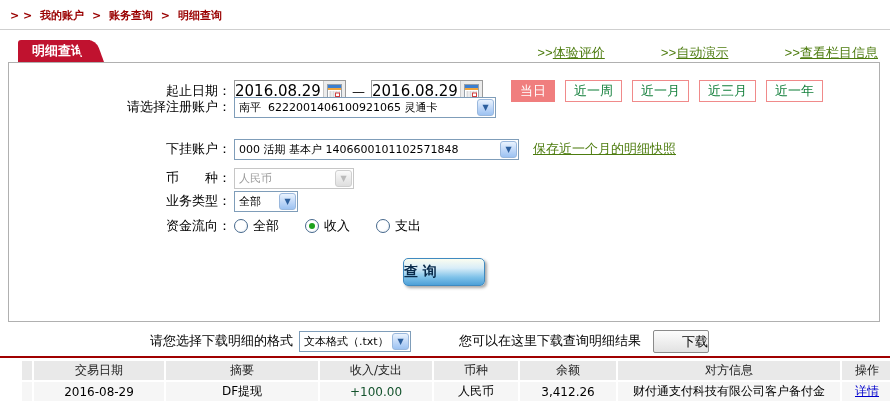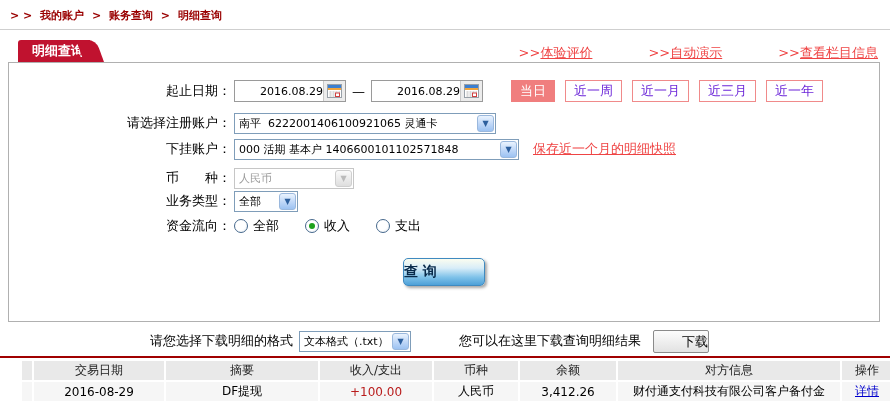--- a/index.html
+++ b/index.html
@@ -10,37 +10,37 @@
   .breadcrumb{position:absolute;top:8px;left:10px;color:#990000;font-weight:bold;font-size:11px;}
   .breadcrumb span{margin-right:4px;}
   .divider{position:absolute;top:29px;left:0;width:890px;height:1px;background:#cfcfcf;}
 
   
   .tab{position:absolute;top:40px;left:18px;height:22px;line-height:22px;background:#c0122f;
        color:#fff;font-weight:bold;font-size:13px;padding:0 6px 0 14px;border-radius:3px 0 0 0;}
   .tab::after{content:"";position:absolute;top:0;right:-10px;width:20px;height:22px;background:#c0122f;
        transform:skewX(20deg);border-radius:0 8px 0 0;}
   .hlinks{position:absolute;top:44px;right:12px;display:flex;gap:56px;font-size:13px;}
-  .hlink{color:#ef4444;text-decoration:none;cursor:pointer;white-space:nowrap;}
+  .hlink{color:#4d7c0f;text-decoration:none;cursor:pointer;white-space:nowrap;font-family:Liberation Mono, monospace;}
   .hlink .lbl{text-decoration:underline;}
 
   
   .box{position:absolute;top:62px;left:8px;width:872px;height:260px;border:1px solid #b0b0b0;background:#fff;box-sizing:border-box;}
   .frow{position:absolute;left:0;width:100%;display:flex;align-items:center;height:24px;}
   .flabel{width:222px;text-align:right;padding-right:3px;flex:none;white-space:pre;}
 
   
   .datefield{display:flex;align-items:center;width:110px;height:20px;border:1px solid #9a9a9a;background:#fff;}
-  .dateval{flex:1;text-align:right;font-size:11px;white-space:pre;}
+  .dateval{flex:1;text-align:left;font-size:15px;white-space:pre;}
   .calbtn{width:22px;height:20px;background:#ececec;border-left:1px solid #c8c8c8;display:flex;align-items:center;justify-content:center;cursor:pointer;box-sizing:border-box;}
   .dash{margin:0 6px;}
 
   
   .qbtn{display:inline-block;height:20px;line-height:20px;padding:0 8px;margin-left:10px;border:1px solid #f08a8a;
-        color:#6d28d9;background:#fff;text-align:center;cursor:pointer;font-size:13px;white-space:nowrap;}
+        color:#15803d;background:#fff;text-align:center;cursor:pointer;font-size:13px;white-space:nowrap;}
   .qbtn.active{background:#f07e7e;color:#fff;border-color:#f07e7e;margin-left:28px;}
 
   
   .sel{display:flex;align-items:center;height:21px;border:1px solid #7f9db9;background:#fff;box-sizing:border-box;cursor:pointer;}
   .selval{flex:1;padding:0 4px;white-space:pre;overflow:hidden;font-size:11px;}
   .selarrow{width:17px;height:17px;margin:1px;flex:none;border-radius:3px;border:1px solid #9ab8dd;box-sizing:border-box;
             background:linear-gradient(180deg,#eaf3fe 0%,#c2d9f8 50%,#9cc2f2 100%);
             color:#2c5f9e;font-size:8px;display:flex;align-items:center;justify-content:center;}
   .sel.disabled{border-color:#c6c6c6;cursor:default;}
   .sel.disabled .selval{color:#9a9a9a;}
@@ -65,21 +65,21 @@
   .dlrow .hint{margin-left:48px;}
   .dlbtn{margin-left:12px;width:56px;height:23px;border:1px solid #8a8a8a;border-radius:2px;
          background:linear-gradient(180deg,#fcfcfc,#e2e2e2);font-size:13px;text-align:right;line-height:21px;cursor:pointer;box-sizing:border-box;}
 
   .redline{position:absolute;top:356px;left:0;width:890px;height:2px;background:#a00000;}
 
   
   .ttable{position:absolute;top:359px;left:20px;width:874px;border-collapse:separate;border-spacing:2px;table-layout:fixed;font-size:12px;}
   .ttable th{background:#e9e9e9;font-weight:normal;color:#222;height:19px;padding:0;text-align:center;white-space:nowrap;overflow:hidden;}
   .ttable td{background:#f6f6f6;height:19px;padding:0;text-align:center;white-space:nowrap;overflow:hidden;}
-  .amt{color:#b91c1c;}
+  .amt{color:#14532d;}
   .detail-link{color:#0000cc;text-decoration:underline;cursor:pointer;}
 
   svg{display:block;}
 </style>
 </head>
 <body>
 
 <div class="page">
 
   <div class="breadcrumb">
@@ -147,21 +147,21 @@
           </svg>
         </span>
       </span>
       <span class="qbtn active">当日</span>
       <span class="qbtn">近一周</span>
       <span class="qbtn">近一月</span>
       <span class="qbtn">近三月</span>
       <span class="qbtn">近一年</span>
     </div>
 
-    <div class="frow" style="top:48px;">
+    <div class="frow" style="top:32px;">
       <span class="flabel">请选择注册账户：</span>
       <span class="sel" style="width:262px;">
         <span class="selval">南平  6222001406100921065 灵通卡</span>
         <span class="selarrow">▼</span>
       </span>
     </div>
 
     <div class="frow" style="top:74px;">
       <span class="flabel">下挂账户：</span>
       <span class="sel" style="width:285px;">

